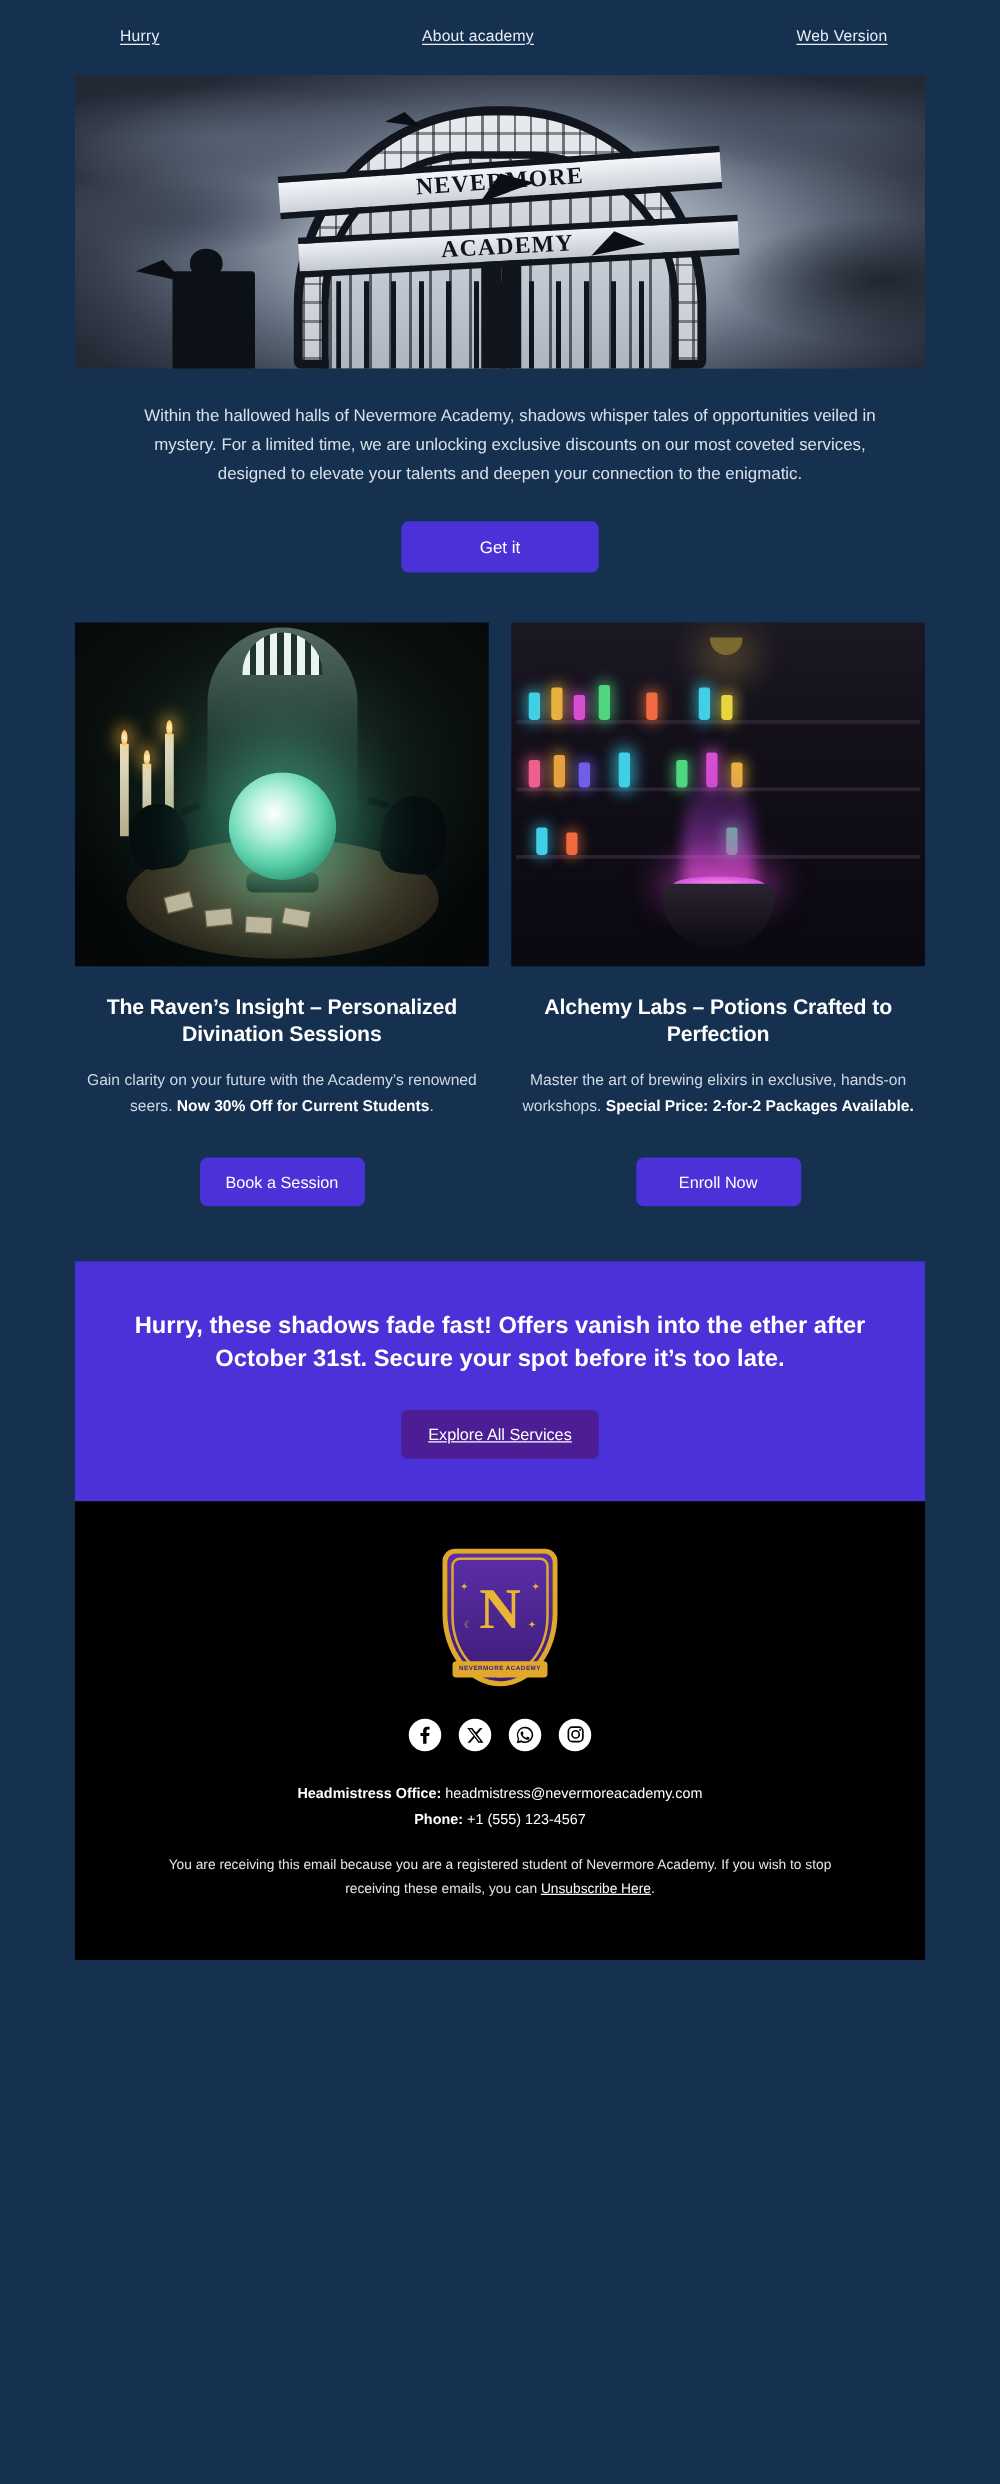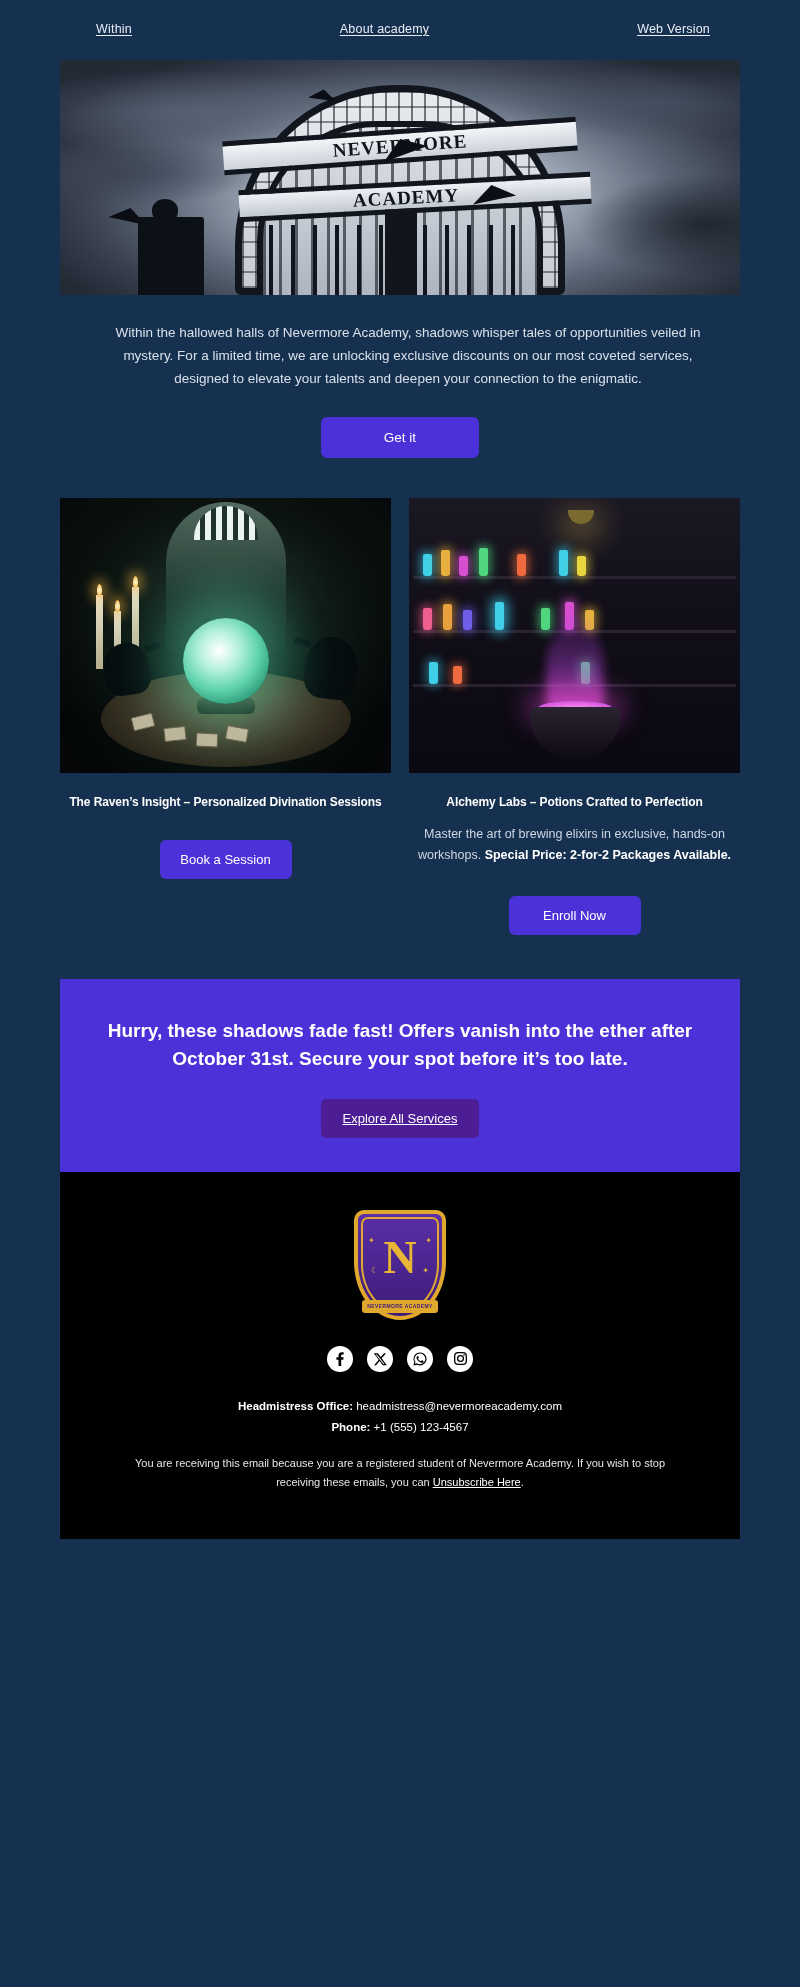--- a/index.html
+++ b/index.html
@@ -224,21 +224,21 @@
     box-shadow:0 0 26px 12px rgba(230,70,220,.5);
   }
   .scene-b .lamp {
     position:absolute; left:48%; top:12px; width:26px; height:14px;
     border-radius:0 0 14px 14px; background:#7a6a2f;
     box-shadow:0 10px 28px 10px rgba(230,190,80,.3);
   }
 
   .card-title {
     color:#ffffff; text-align:center; font-weight:700;
-    font-size:12px; line-height:1.32; padding:22px 6px 0 6px;
+    font-size:17px; line-height:1.32; padding:22px 6px 0 6px;
     letter-spacing:-.1px;
   }
   .card-desc {
     color:#cfd8e4; text-align:center; font-size:12.5px; line-height:1.68;
     padding:14px 4px 0 4px;
   }
   .card-desc b { color:#ffffff; font-weight:700; }
   .card-btn-row { text-align:center; padding:30px 0 0 0; }
   .btn-card { padding:12px 0; width:132px; font-size:13px; }
 
@@ -311,21 +311,21 @@
     padding:16px 20px 0 20px;
   }
   .legal a { color:#ffffff; text-decoration:underline; }
 </style>
 </head>
 <body>
 
 <div class="page">
 
   <div class="preheader">
-    <a class="ph-1" href="#">Within</a>
+    <a class="ph-1" href="#">Hurry</a>
     <a class="ph-2" href="#">About academy</a>
     <a class="ph-3" href="#">Web Version</a>
   </div>
 
 
   <div class="hero-wrap">
     <div class="hero">
       <div class="clouds"></div>
       <div class="plinth"></div>
       <div class="gate">
@@ -365,20 +365,23 @@
         <div class="crow crow-l"></div>
         <div class="crow crow-r"></div>
         <div class="base"></div>
         <div class="orb"></div>
         <div class="card-t" style="left:72px;bottom:44px;transform:rotate(-14deg)"></div>
         <div class="card-t" style="left:104px;bottom:32px;transform:rotate(-6deg)"></div>
         <div class="card-t" style="left:136px;bottom:26px;transform:rotate(3deg)"></div>
         <div class="card-t" style="left:166px;bottom:32px;transform:rotate(10deg)"></div>
       </div>
       <div class="card-title">The Raven’s Insight – Personalized Divination Sessions</div>
+      <div class="card-desc">
+        <span>Gain clarity on your future with the Academy’s renowned seers. </span><b>Now 30% Off for Current Students</b><span>.</span>
+      </div>
       <div class="card-btn-row">
         <a class="btn btn-card" href="#">Book a Session</a>
       </div>
     </div>
 
     <div class="card">
       <div class="card-img scene-b">
         <div class="lamp"></div>
         <div class="shelf" style="top:78px"></div>
         <div class="shelf" style="top:132px"></div>

